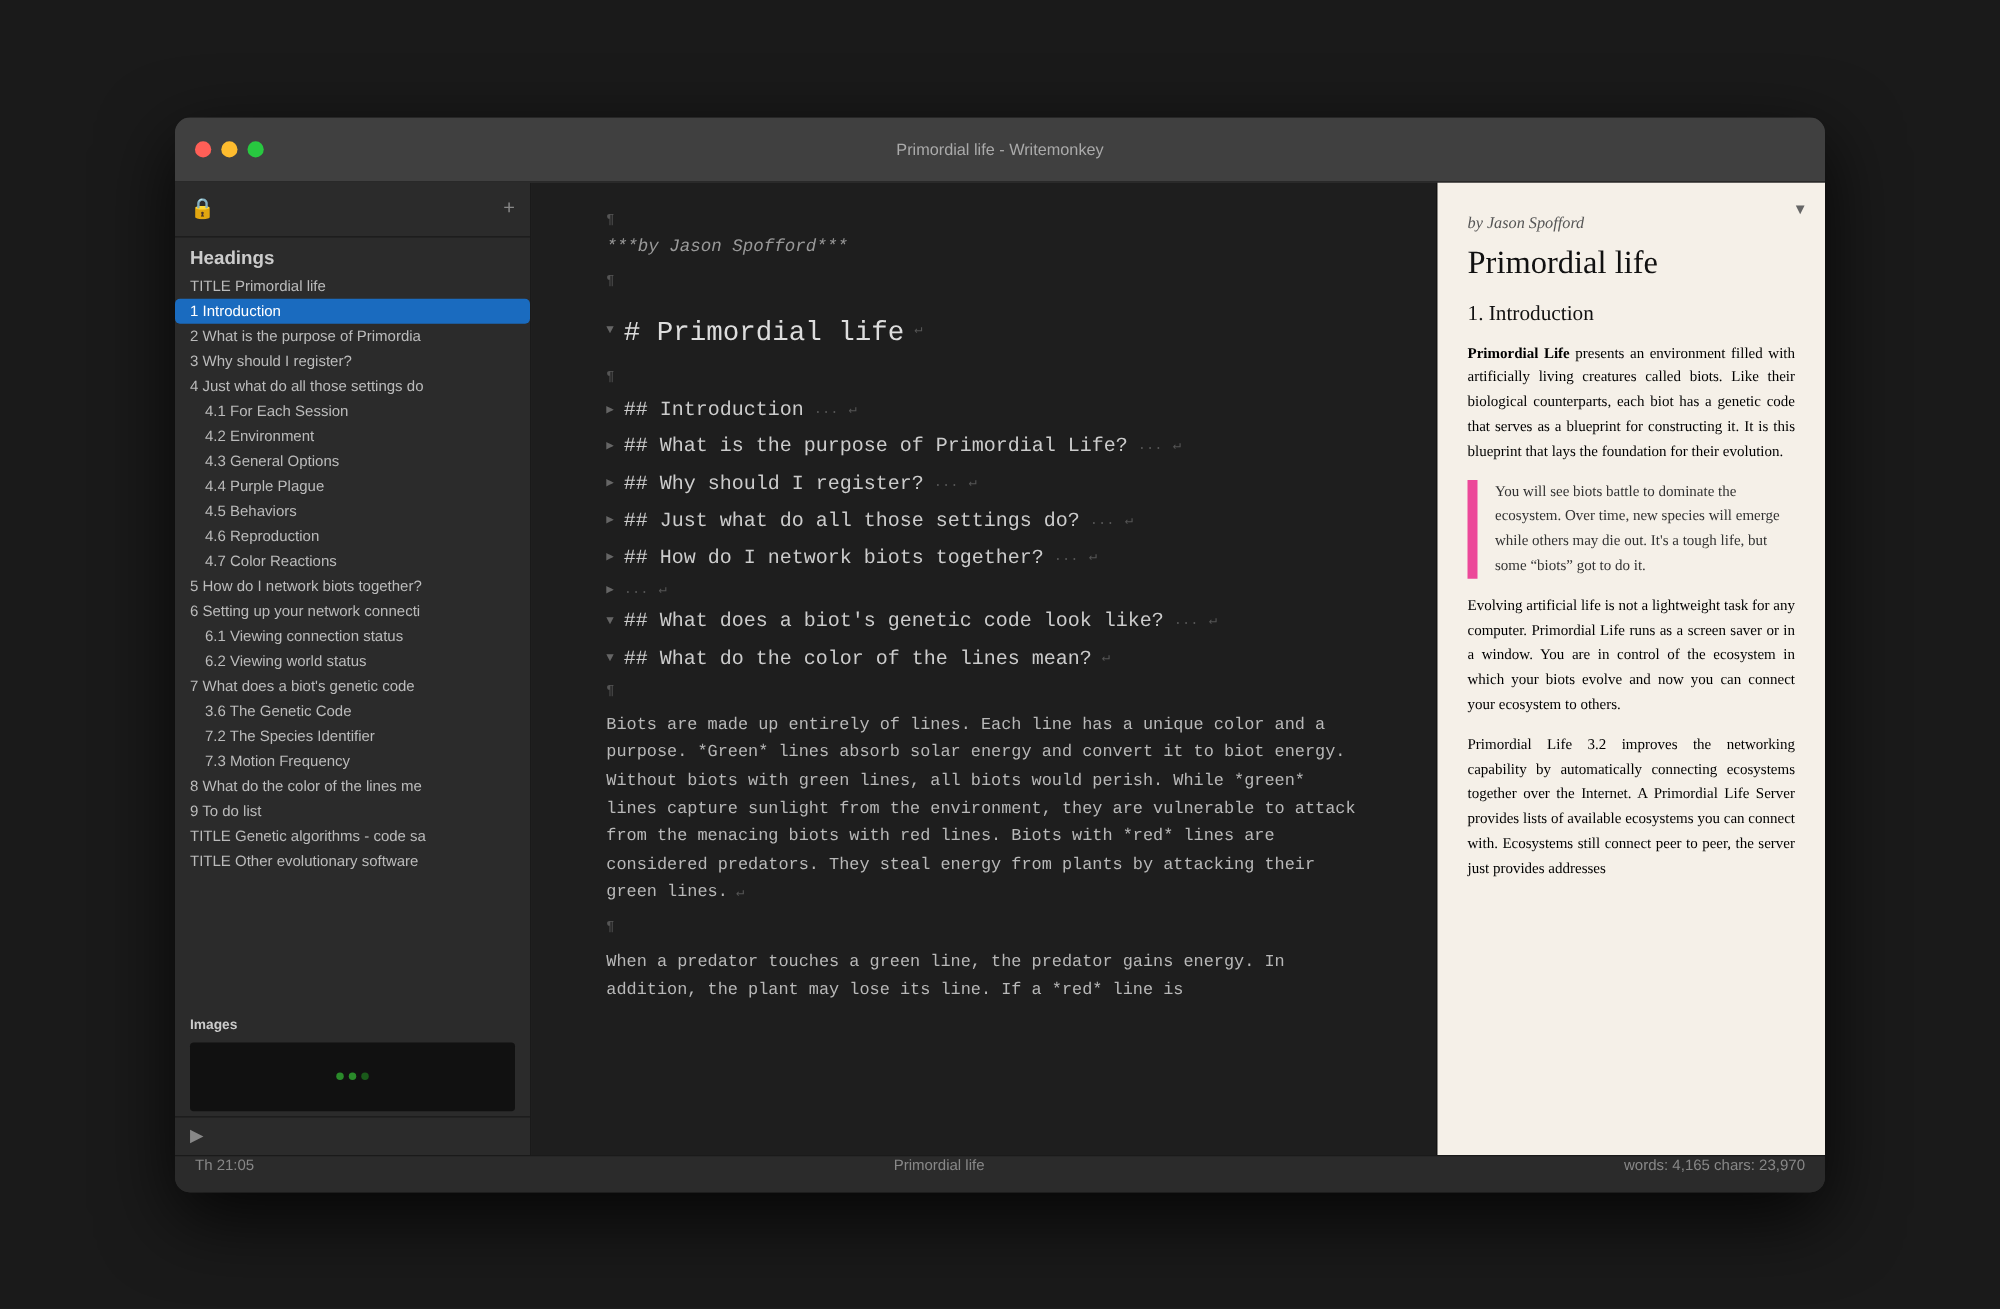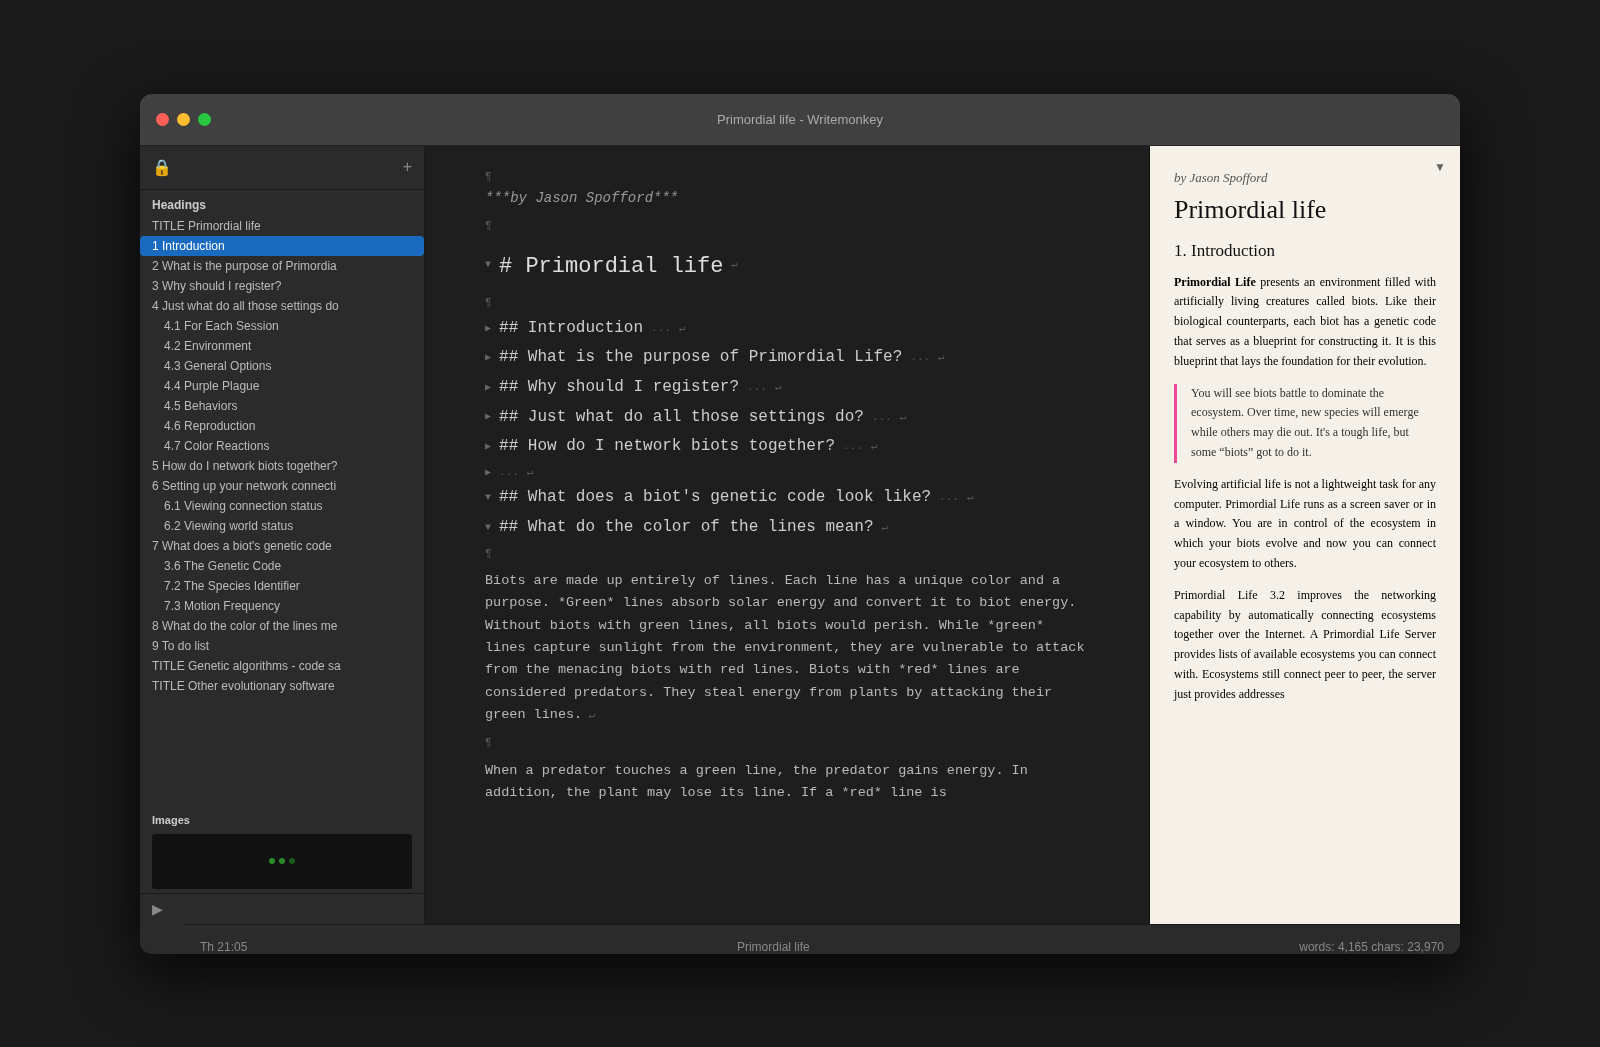--- a/index.html
+++ b/index.html
@@ -92,21 +92,21 @@
       border-bottom: 1px solid #1a1a1a;
     }
 
     .sidebar-filter span {
       color: #888;
       font-size: 12px;
     }
 
     .sidebar-section-label {
       padding: 8px 12px 4px;
-      font-size: 12px;
+      font-size: 15px;
       font-weight: bold;
       color: #ccc;
     }
 
     .sidebar-list {
       flex: 1;
       overflow-y: auto;
     }
 
     .sidebar-item {
@@ -277,39 +277,38 @@
       line-height: 1.65;
       text-align: justify;
       margin-bottom: 12px;
     }
 
     .preview-body strong {
       font-weight: bold;
     }
 
     .preview-blockquote {
-      border-left: 3px solid #ec4899;
+      border-left: 8px solid #ec4899;
       padding-left: 14px;
       margin: 12px 0;
       font-family: Georgia, serif;
       font-size: 12px;
       color: #333;
       line-height: 1.65;
     }
 
     .status-bar {
       height: 30px;
       background: #2b2b2b;
       border-top: 1px solid #1a1a1a;
       display: flex;
-      align-items: flex-end;
+      align-items: flex-start;
       justify-content: space-between;
       padding: 0 16px;
       flex-shrink: 0;
-      margin-left: 44px;
     }
 
     .status-left {
       color: #888;
       font-size: 12px;
     }
 
     .status-center {
       color: #888;
       font-size: 12px;

